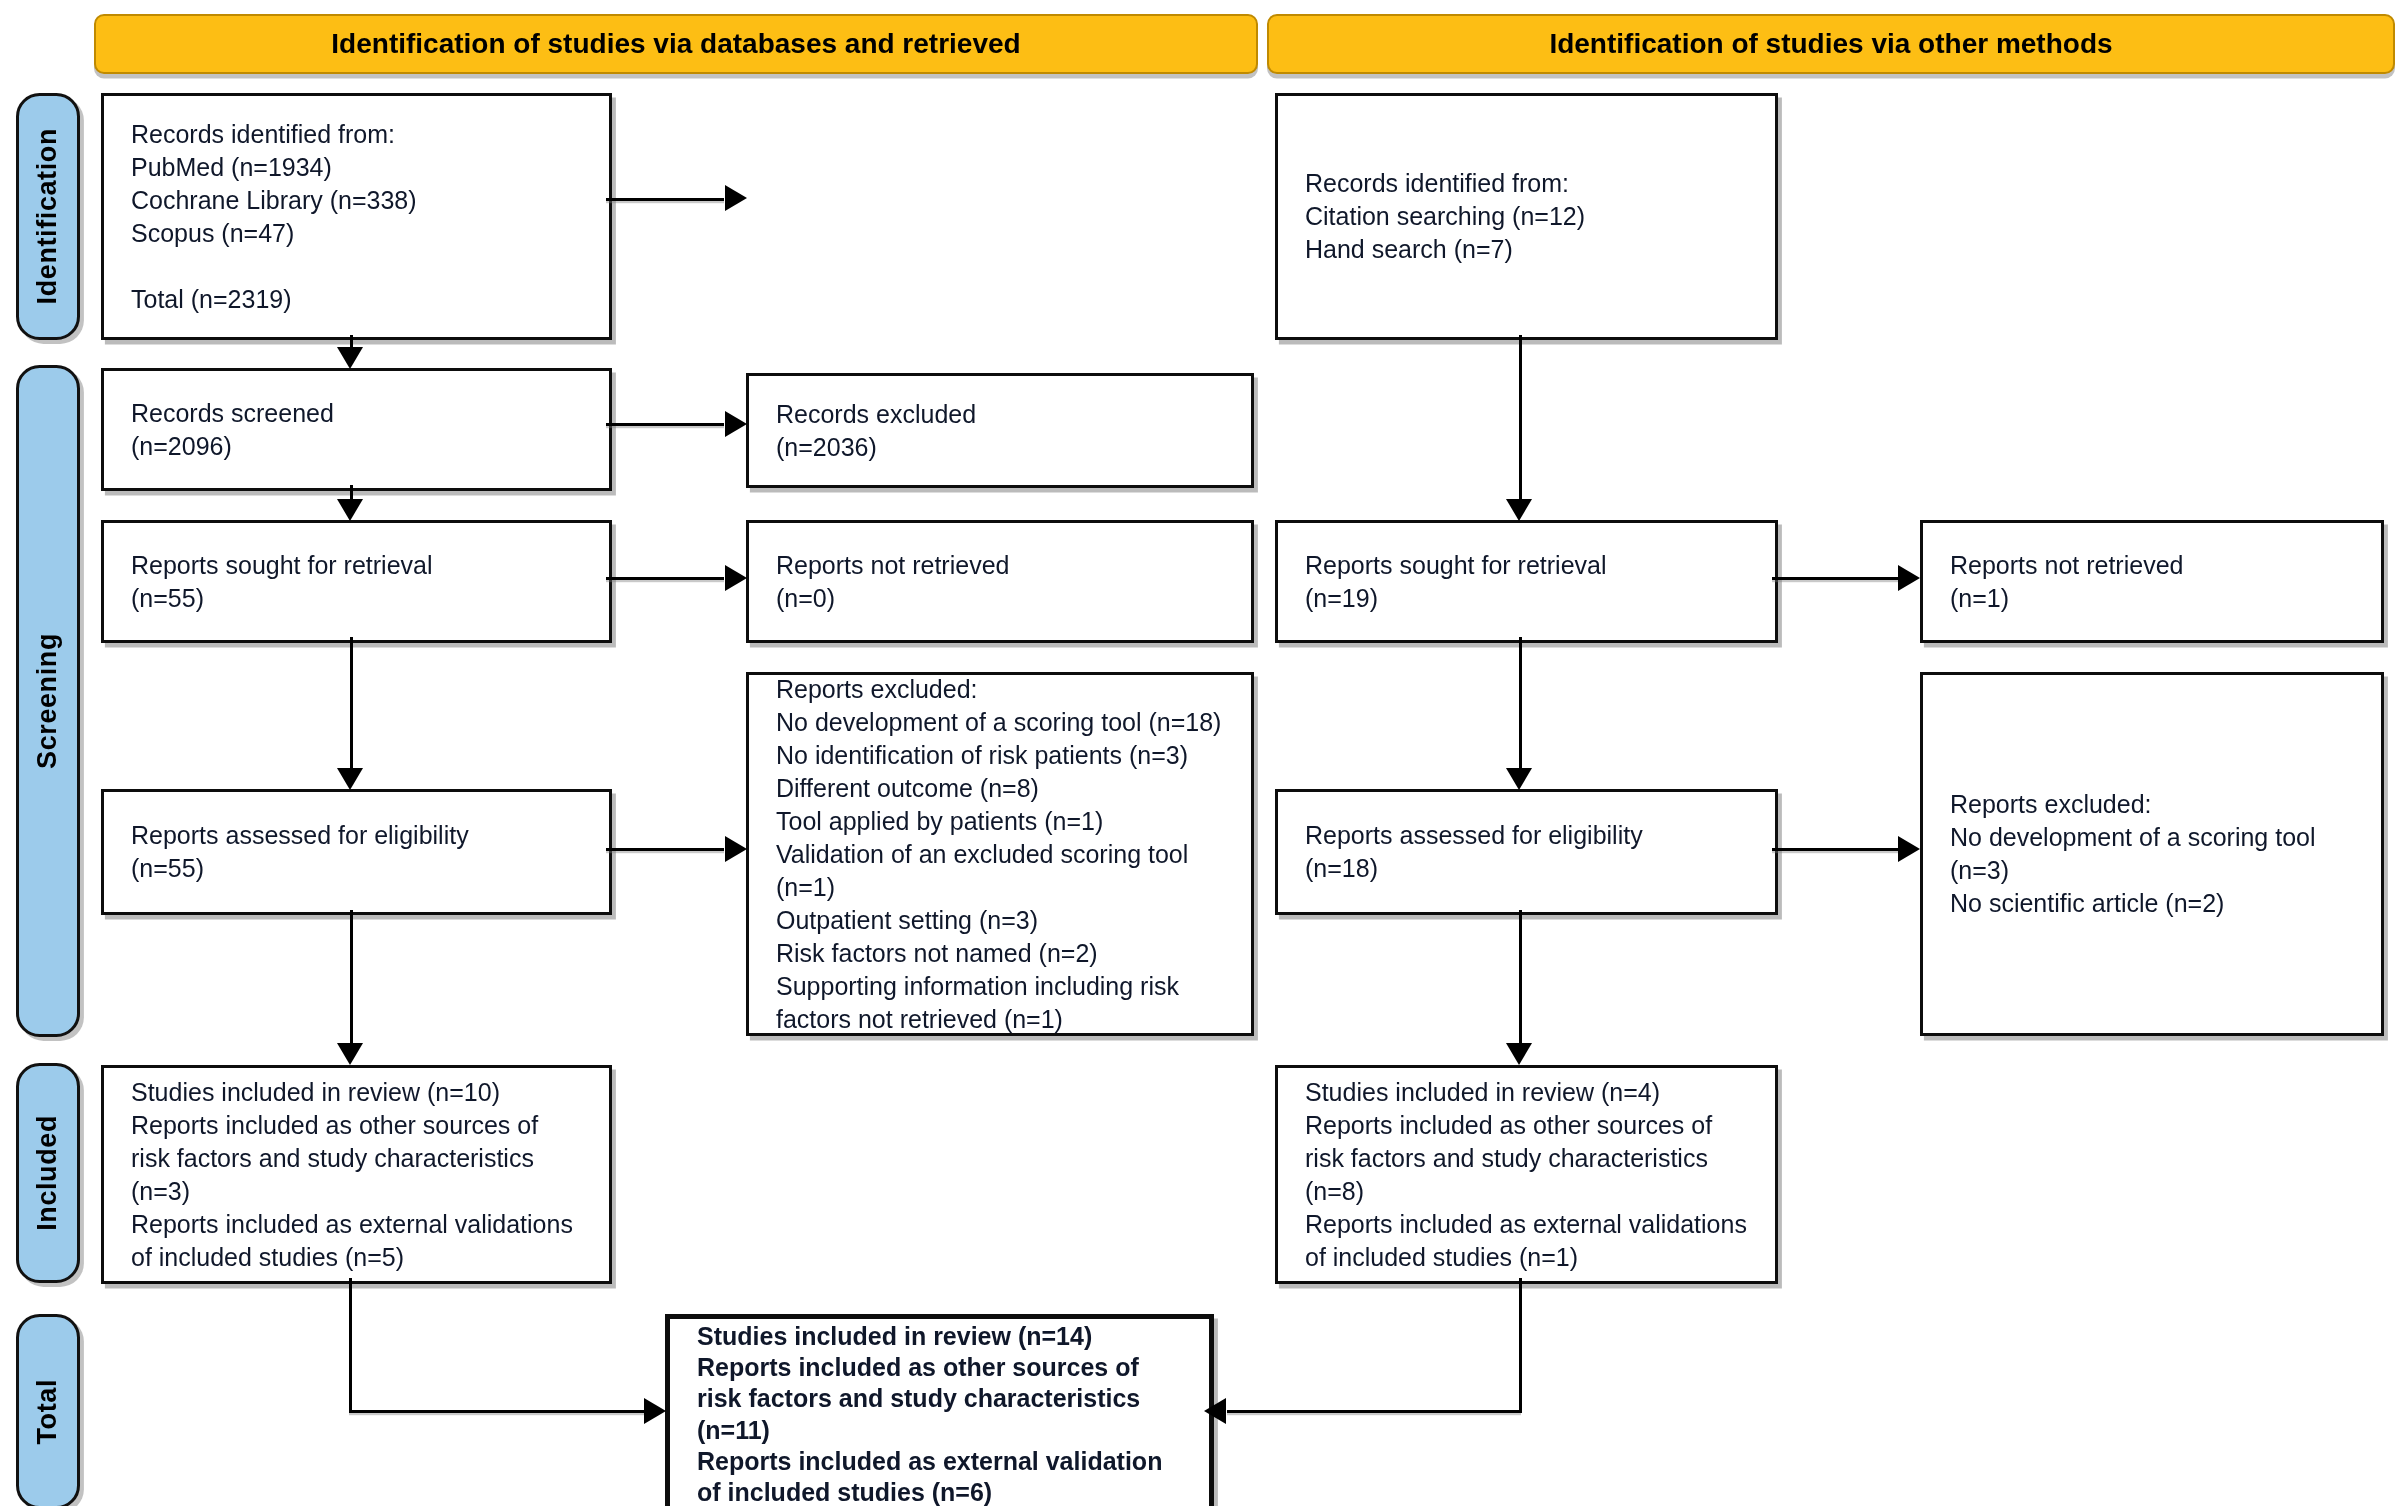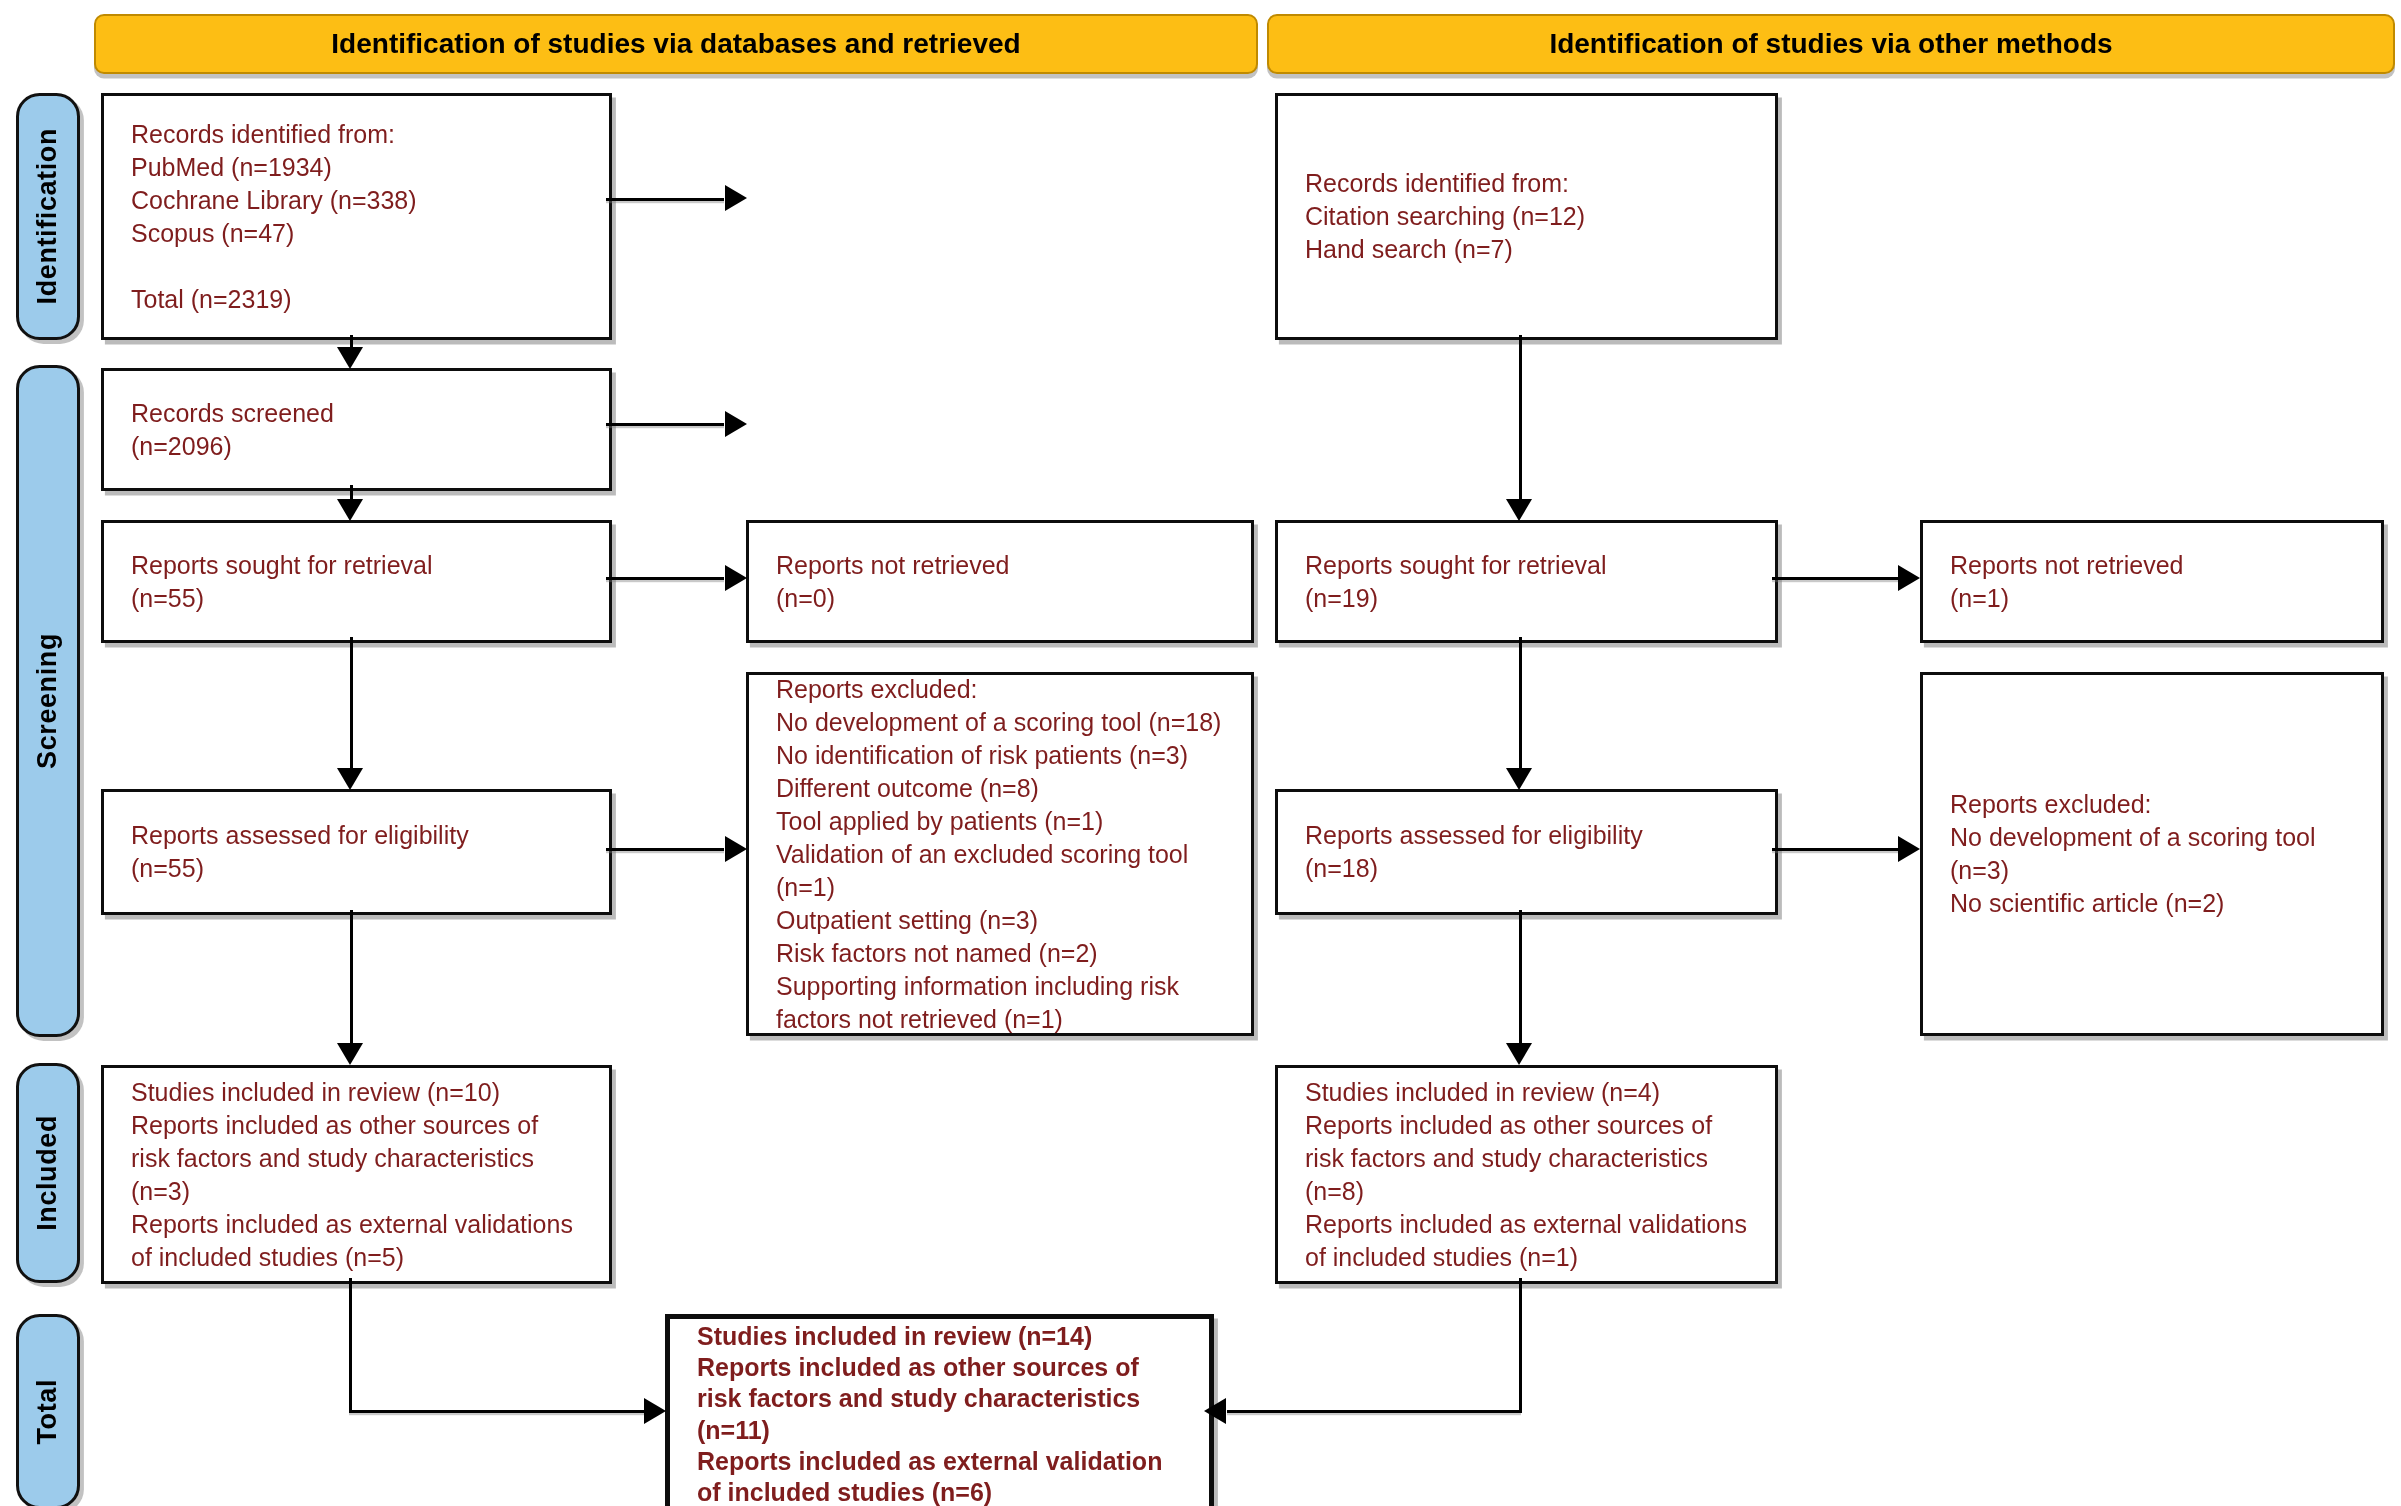--- a/index.html
+++ b/index.html
@@ -24,21 +24,21 @@
   .vtext{
     writing-mode:vertical-rl;transform:rotate(180deg);
     font-weight:bold;font-size:27px;color:#000;letter-spacing:0.6px;white-space:nowrap;
   }
   .box{
     position:absolute;background:#ffffff;border:3.4px solid #0d0d0d;
     box-shadow:3.9px 4.5px 0 rgba(120,120,120,0.5);
     display:flex;align-items:center;
   }
   .box .txt{
-    white-space:pre-line;font-size:25px;line-height:1.32;color:#7f1d1d;
+    white-space:pre-line;font-size:25px;line-height:1.32;color:#0f172a;
     padding:7.9px 17px 7.9px 27px;width:100%;
   }
   .box.total{border-width:5px;}
   .box.total .txt{font-weight:bold;line-height:1.25;}
   .hline,.vline{position:absolute;background:#000;}
   .hline{height:2.8px;box-shadow:0 2.2px 0 rgba(120,120,120,0.4);}
   .vline{width:2.8px;}
   .head-right{position:absolute;width:0;height:0;
     border-top:13.5px solid transparent;border-bottom:13.5px solid transparent;border-left:22.5px solid #000;}
   .head-left{position:absolute;width:0;height:0;
@@ -93,20 +93,24 @@
   </div>
   <div class="box" style="left:101px;top:1065px;width:505px;height:213px">
     <div class="txt">Studies included in review (n=10)
 Reports included as other sources of
 risk factors and study characteristics
 (n=3)
 Reports included as external validations
 of included studies (n=5)</div>
   </div>
 
+  <div class="box" style="left:746px;top:373px;width:502px;height:109px">
+    <div class="txt">Records excluded
+(n=2036)</div>
+  </div>
   <div class="box" style="left:746px;top:520px;width:502px;height:117px">
     <div class="txt">Reports not retrieved
 (n=0)</div>
   </div>
   <div class="box" style="left:746px;top:672px;width:502px;height:358px">
     <div class="txt">Reports excluded:
 No development of a scoring tool (n=18)
 No identification of risk patients (n=3)
 Different outcome (n=8)
 Tool applied by patients (n=1)

